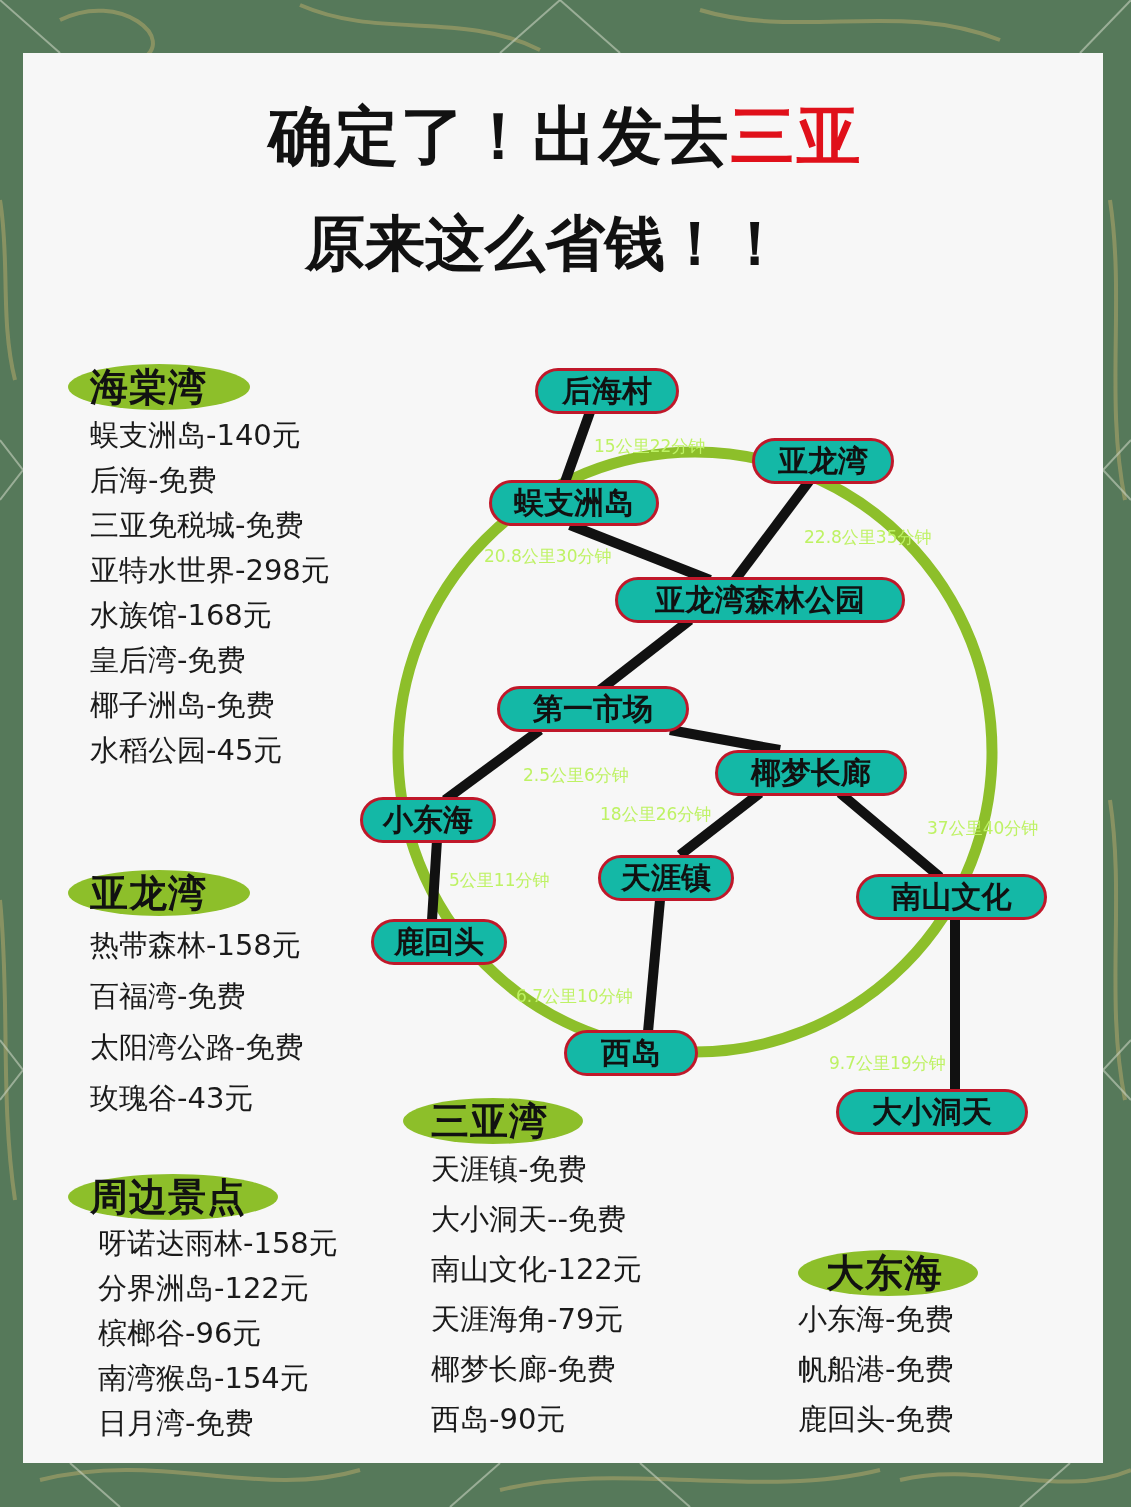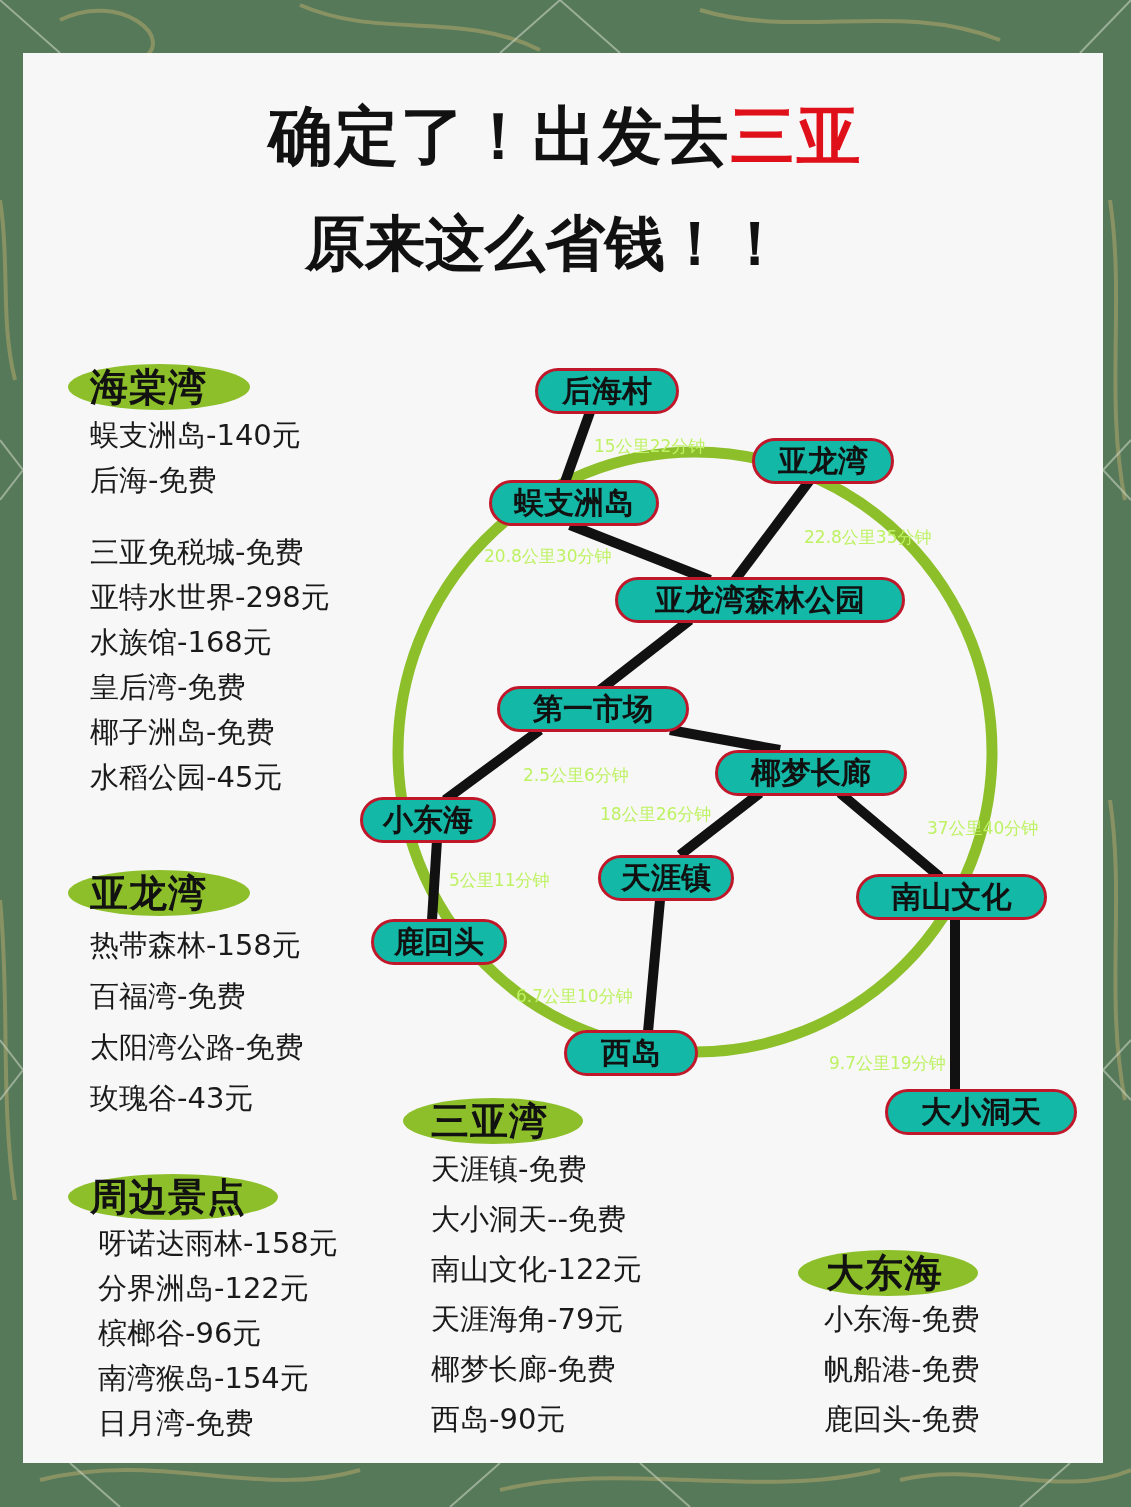--- a/index.html
+++ b/index.html
@@ -84,21 +84,21 @@
 <div class="title1"><span>确定了！出发去</span><span class="red">三亚</span></div>
 <div class="title2">原来这么省钱！！</div>
 
 <div class="section" style="left:68px; top:364px; width:300px;">
   <div class="sec-head" style="width:182px;">
       <span>海棠湾</span>
     </div>
   <ul class="sec-list" style="margin-left:22px; margin-top:6px;">
     <li style="height:45px;">蜈支洲岛-140元</li>
     <li style="height:45px;">后海-免费</li>
-    <li style="height:45px;margin-top:27px;">三亚免税城-免费</li>
+    <li style="height:45px;">三亚免税城-免费</li>
     <li style="height:45px;">亚特水世界-298元</li>
     <li style="height:45px;">水族馆-168元</li>
     <li style="height:45px;">皇后湾-免费</li>
     <li style="height:45px;">椰子洲岛-免费</li>
     <li style="height:45px;">水稻公园-45元</li>
   </ul>
 </div>
 
 <div class="section" style="left:68px; top:870px; width:300px;">
   <div class="sec-head" style="width:182px;">
@@ -136,21 +136,21 @@
     <li style="height:50px;">天涯海角-79元</li>
     <li style="height:50px;">椰梦长廊-免费</li>
     <li style="height:50px;">西岛-90元</li>
   </ul>
 </div>
 
 <div class="section" style="left:798px; top:1250px; width:260px;">
   <div class="sec-head" style="width:180px;">
       <span style="left:28px;">大东海</span>
     </div>
-  <ul class="sec-list" style="margin-left:26px; margin-top:4px;">
+  <ul class="sec-list" style="margin-top:4px;">
     <li style="height:50px;">小东海-免费</li>
     <li style="height:50px;">帆船港-免费</li>
     <li style="height:50px;">鹿回头-免费</li>
   </ul>
 </div>
 
 <svg class="map" viewBox="0 0 1131 1507">
   <ellipse cx="695" cy="752" rx="297" ry="300" fill="none" stroke="#8dbf2a" stroke-width="11"></ellipse>
   <g stroke="#111" stroke-width="10" stroke-linecap="butt" fill="none">
     <line x1="590" y1="412" x2="565" y2="482"></line>
@@ -171,21 +171,21 @@
 <div class="node" style="left:489px; top:480px; width:164px;">蜈支洲岛</div>
 <div class="node" style="left:752px; top:438px; width:136px;">亚龙湾</div>
 <div class="node" style="left:615px; top:577px; width:284px;">亚龙湾森林公园</div>
 <div class="node" style="left:497px; top:686px; width:186px;">第一市场</div>
 <div class="node" style="left:715px; top:750px; width:186px;">椰梦长廊</div>
 <div class="node" style="left:360px; top:797px; width:130px;">小东海</div>
 <div class="node" style="left:598px; top:855px; width:130px;">天涯镇</div>
 <div class="node" style="left:856px; top:874px; width:185px;">南山文化</div>
 <div class="node" style="left:371px; top:919px; width:130px;">鹿回头</div>
 <div class="node" style="left:564px; top:1030px; width:128px;">西岛</div>
-<div class="node" style="left:885px; top:1089px; width:186px;">大小洞天</div>
+<div class="node" style="left:836px; top:1089px; width:186px;">大小洞天</div>
 
 <div class="dist" style="left:594px; top:436px;">15公里22分钟</div>
 <div class="dist" style="left:484px; top:546px;">20.8公里30分钟</div>
 <div class="dist" style="left:804px; top:527px;">22.8公里35分钟</div>
 <div class="dist" style="left:523px; top:765px;">2.5公里6分钟</div>
 <div class="dist" style="left:600px; top:804px;">18公里26分钟</div>
 <div class="dist" style="left:927px; top:818px;">37公里40分钟</div>
 <div class="dist" style="left:449px; top:870px;">5公里11分钟</div>
 <div class="dist" style="left:516px; top:986px;">6.7公里10分钟</div>
 <div class="dist" style="left:829px; top:1053px;">9.7公里19分钟</div>

